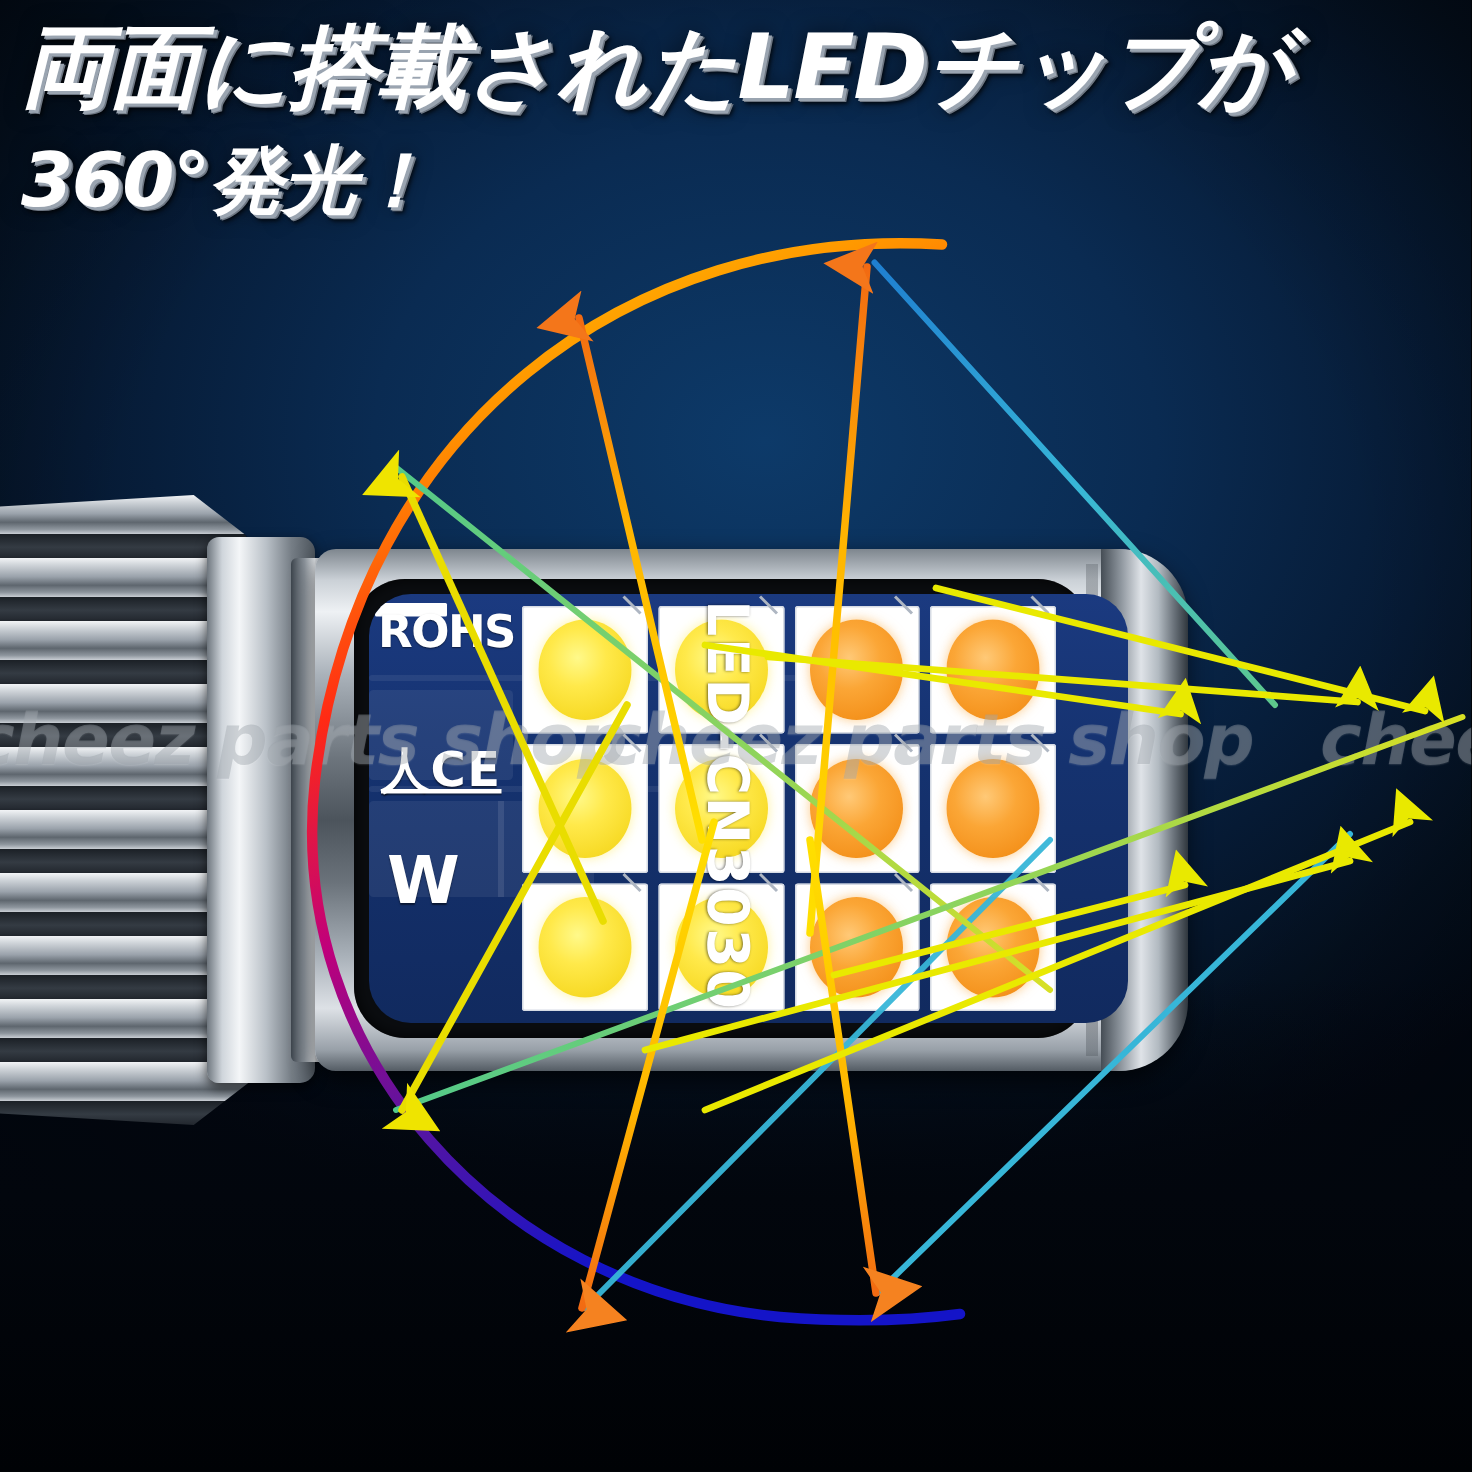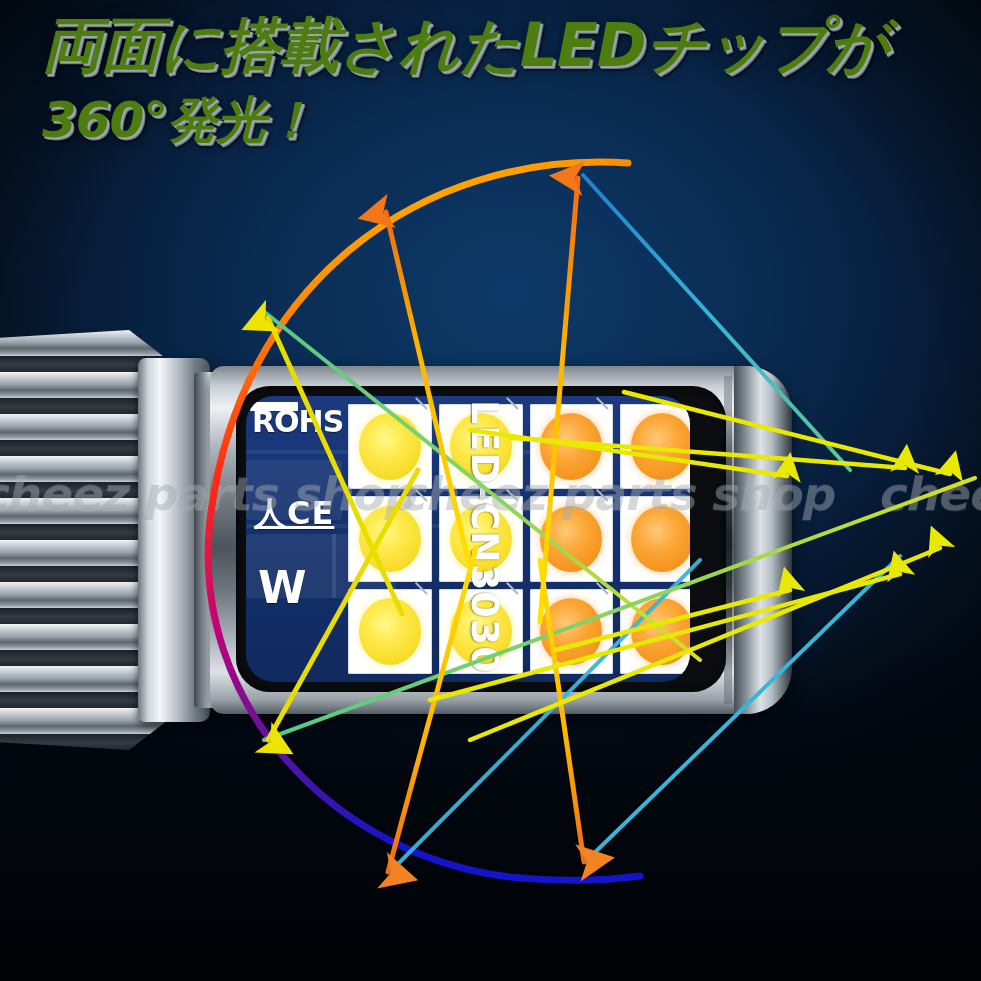--- a/index.html
+++ b/index.html
@@ -38,31 +38,30 @@
     position:absolute;
     left:14px; top:8px;
     width:960px;
     z-index:40;
     pointer-events:none;
   }
   .hl-line{
     font-family:"DejaVu Sans", sans-serif;
     font-weight:700;
     font-style:italic;
-    color:#4d7c0f;
+    color:#ffffff;
     font-size:62px;
     line-height:75px;
     letter-spacing:-1px;
     white-space:nowrap;
     text-shadow:
       2px 2px 0 #9aa4b0,
       3px 3px 0 #6d7682,
       4px 4px 3px rgba(0,0,0,.75),
       0 0 14px rgba(0,0,0,.55);
-    margin-left: 28px;
   }
   .hl-line.l1{ font-size:60px; }
   .hl-line.l2{ font-size:50px; }
   .hl-line.l3{ font-size:58px; }
 
   
   .wm{
     position:absolute;
     font-family:"DejaVu Sans", sans-serif;
     font-weight:800;
@@ -139,21 +138,21 @@
 
   
   .bezel{
     position:absolute; left:248px; top:56px; width:490px; height:306px;
     background:#0b0d10;
     border-radius:34px;
     box-shadow:inset 0 0 10px rgba(0,0,0,.9);
   }
   
   .pcb{
-    position:absolute; left:258px; top:66px; width:444px; height:286px;
+    position:absolute; left:258px; top:66px; width:506px; height:286px;
     background:linear-gradient(to bottom,#1b3a80 0%,#15326f 40%,#112a5f 100%);
     border-radius:28px;
     overflow:hidden;
     padding-left:27px;
   }
   .pcb-trace{
     position:absolute;
     background:rgba(255,255,255,.10);
   }
   .pcb-panel{

